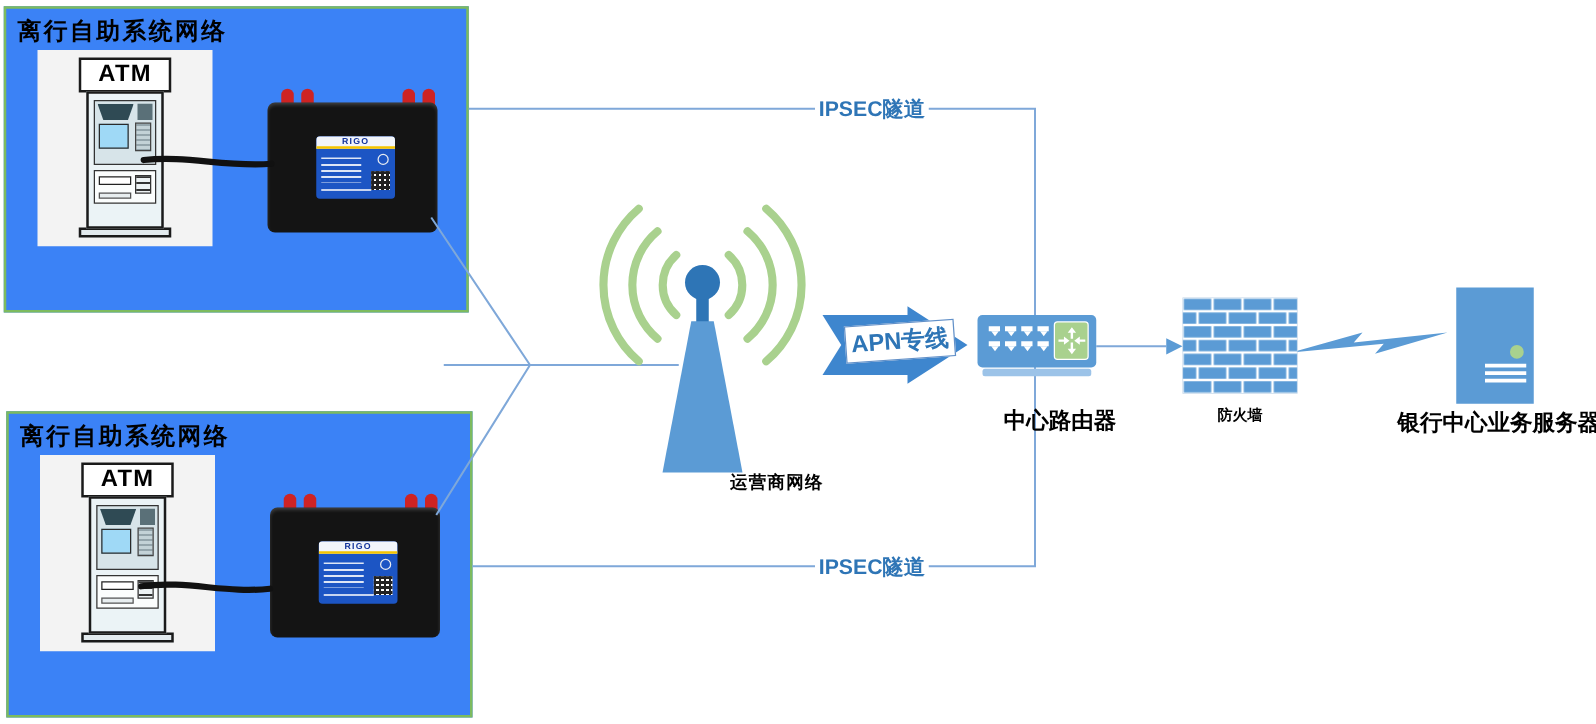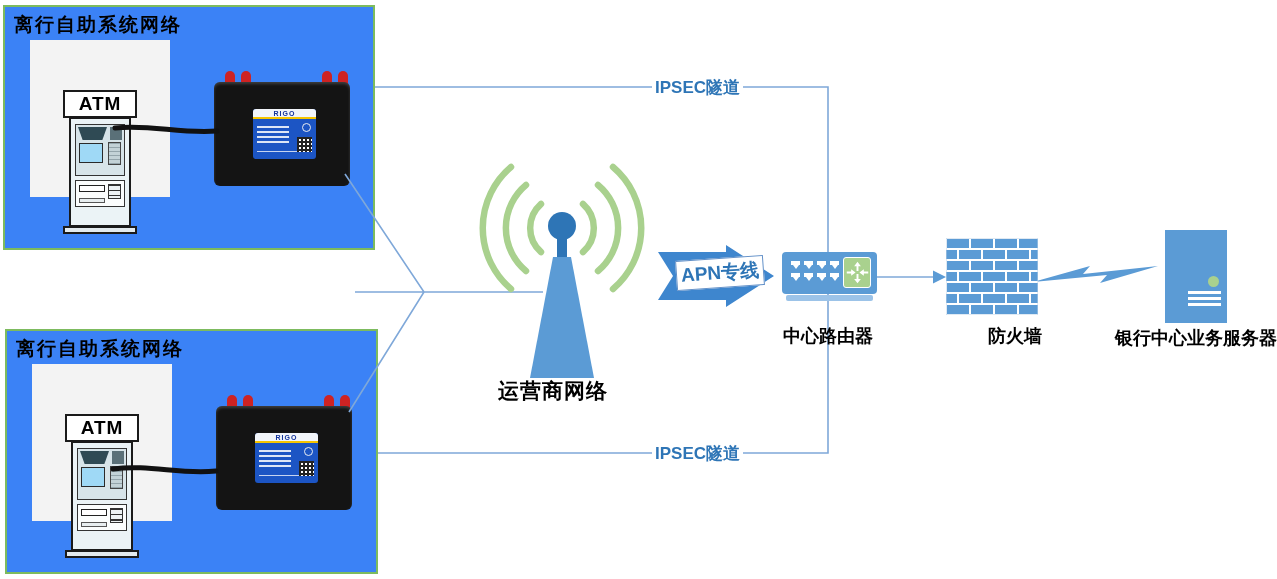--- a/index.html
+++ b/index.html
@@ -8,21 +8,21 @@
 
   
   .branch-box { position:absolute; border:2px solid #7DBB5E; background:#3b82f6; z-index:1; }
   .branch-box.b1 { left:3px; top:5px; width:372px; height:245px; }
   .branch-box.b2 { left:5px; top:329px; width:373px; height:245px; }
   .branch-title { position:absolute; left:9px; top:5px; font-family:"Liberation Serif", serif;
                   font-weight:bold; font-size:19px; letter-spacing:2px; color:#000; }
 
   
   .atm-stage { position:absolute; left:25px; top:33px; width:140px; height:157px; background:#F3F3F3; }
-  .atm { position:absolute; left:33px; top:6px; width:74px;margin-top:44px; }
+  .atm { position:absolute; left:33px; top:6px; width:74px; }
   .atm-sign { width:74px; height:28px; background:#fff; border:2.5px solid #1a1a1a; display:flex;
               align-items:center; justify-content:center; font-weight:bold; font-size:19px; letter-spacing:1px; }
   .atm-body { width:62px; height:110px; margin:-1px auto 0; background:#EBF3F6; border:2.5px solid #1a1a1a; position:relative; }
   .atm-panel { position:absolute; left:4px; top:5px; right:4px; height:52px; border:1.5px solid #333; background:#D7E4E9; }
   .atm-hood { position:absolute; left:2px; top:2px; width:29px; height:13px; background:#2F4A54;
               clip-path:polygon(0 0,100% 0,84% 100%,16% 100%); }
   .atm-vent { position:absolute; right:2px; top:2px; width:12px; height:13px; background:#5A7078; }
   .atm-screen { position:absolute; left:3px; top:18px; width:24px; height:20px; background:#9FD9F6; border:1.5px solid #2a2a2a; }
   .atm-keypad { position:absolute; right:3px; top:17px; width:13px; height:23px; background:#C3D2D7; border:1px solid #444;
                 background-image:repeating-linear-gradient(rgba(60,80,90,.35) 0 1.5px, transparent 1.5px 4px); }
@@ -73,24 +73,24 @@
   .rt-base { position:absolute; left:4px; top:43px; width:87px; height:6px; background:#9CC3E8; border-radius:2px; }
 
   .firewall-icon { left:946px; top:238px; width:92px; height:77px; }
   .server-icon { left:1165px; top:230px; width:62px; height:93px; background:#5B9BD5; }
   .server-led { position:absolute; right:8px; top:46px; width:11px; height:11px; border-radius:50%; background:#A9D18E; }
   .server-slot { position:absolute; left:23px; width:33px; height:3px; background:#fff; }
   .ss1{top:61px;} .ss2{top:67px;} .ss3{top:73px;}
 
   
   .diagram-label { position:absolute; z-index:3; font-family:"Liberation Serif", serif; font-weight:bold;
-                   color:#000; text-align:center; }
-  .carrier-label  { left:488px; top:377px; width:130px; font-size:21px; letter-spacing:1px; }
+                   color:#000; text-align:right; }
+  .carrier-label  { left:529px; top:377px; width:130px; font-size:14px; letter-spacing:1px; }
   .router-label   { left:763px; top:324px; width:130px; font-size:18px; }
-  .firewall-label { left:960px; top:324px; width:110px; font-size:18px; }
+  .firewall-label { left:900px; top:324px; width:110px; font-size:12px; }
   .server-label   { left:1112px; top:326px; width:168px; font-size:18px; }
 
   .ipsec-label { position:absolute; z-index:3; background:#fff; padding:0 3px; font-weight:bold;
                  font-size:17px; color:#2E75B6; font-family:"Liberation Sans", sans-serif; }
   .ipsec-top { left:652px; top:76px; }
   .ipsec-bottom { left:652px; top:442px; }
 </style>
 </head>
 <body>
 

